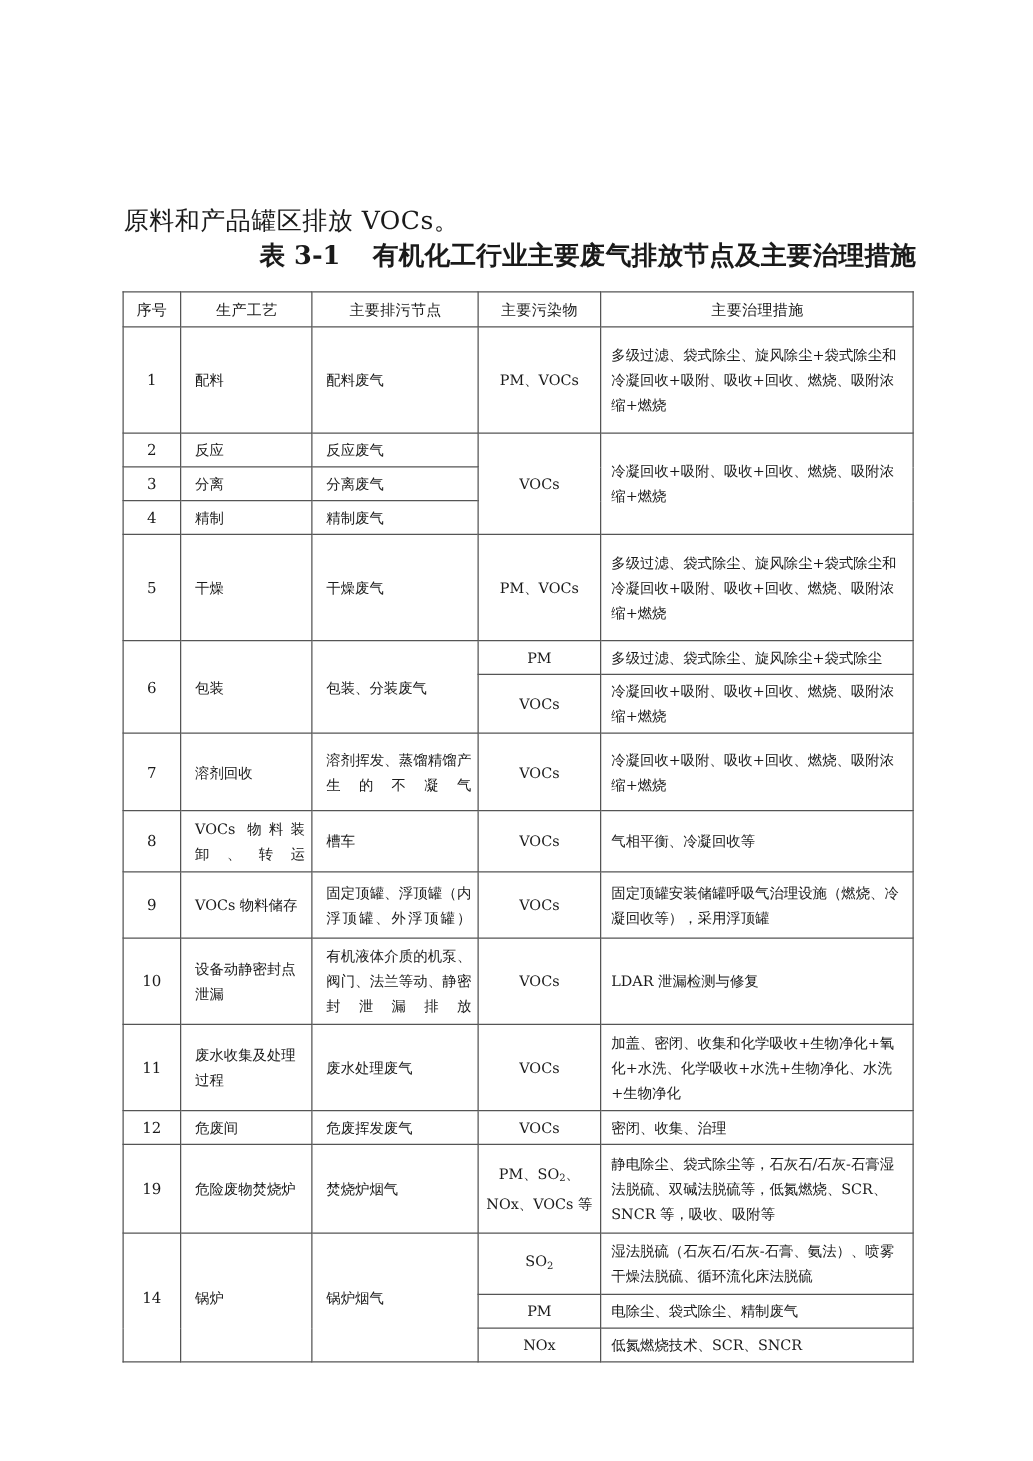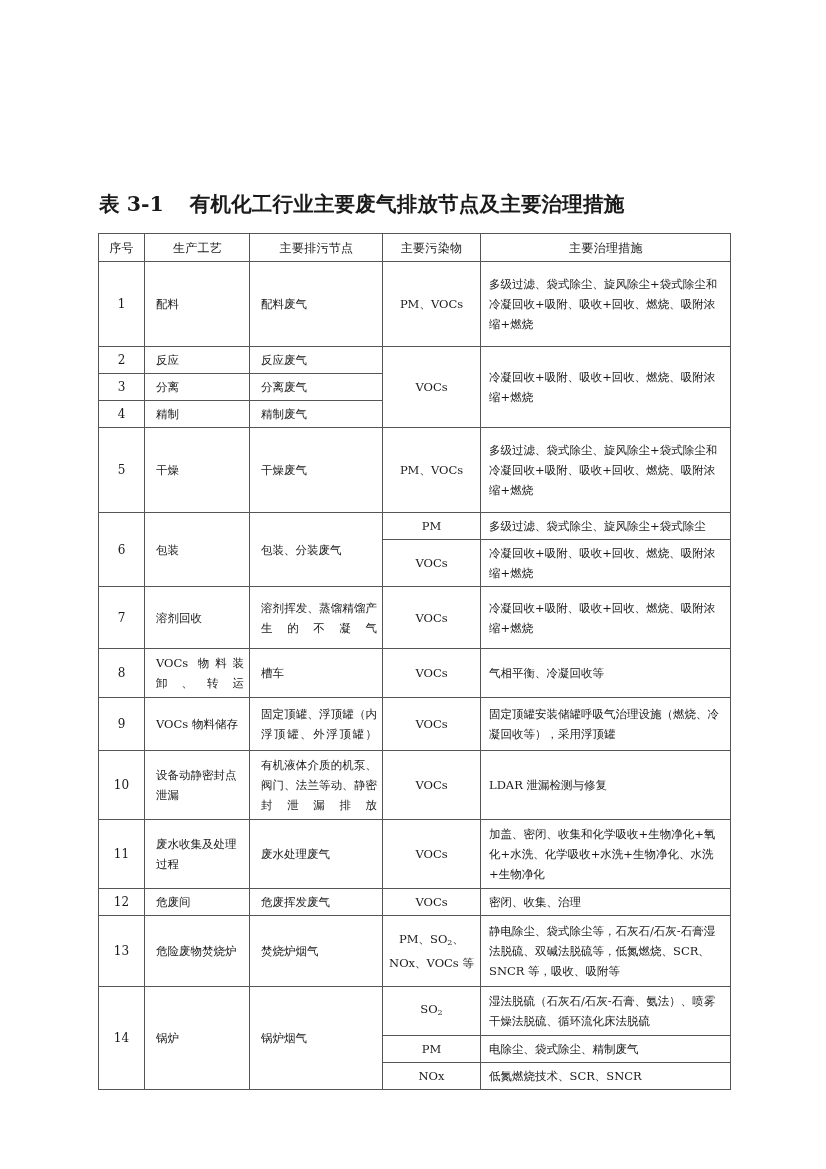--- a/index.html
+++ b/index.html
@@ -34,21 +34,21 @@
     letter-spacing: 0.4px;
     white-space: nowrap;
   }
 
   
   .table-caption {
     position: absolute;
     left: 99px;
     top: 189px;
     width: 634px;
-    text-align: left;
+    text-align: right;
     font-size: 20.5px;
     font-weight: bold;
     line-height: 30px;
     white-space: nowrap;
   }
   .table-caption .cap-num {
     font-weight: bold;
     letter-spacing: 0px;
   }
   .table-caption .cap-gap {
@@ -128,20 +128,21 @@
     font-size: 17px;
     letter-spacing: 2px;
   }
   .page-number .pn-dash { padding: 0 5px; }
 </style>
 </head>
 <body>
 
 <div class="page">
 
+  <p class="lead-para">原料和产品罐区排放 VOCs。</p>
 
   <div class="table-caption">
     <span class="cap-num">表 3-1</span><span class="cap-gap"></span><span class="cap-title">有机化工行业主要废气排放节点及主要治理措施</span>
   </div>
 
   <div class="tbl-wrap">
     <table class="main">
       <colgroup>
         <col class="c-no">
           <col class="c-proc">
@@ -259,21 +260,21 @@
 
         <tr>
           <td class="num">12</td>
           <td class="c-proc">危废间</td>
           <td class="c-node">危废挥发废气</td>
           <td class="center">VOCs</td>
           <td class="c-meas">密闭、收集、治理</td>
         </tr>
 
         <tr>
-          <td class="num">13</td>
+          <td class="num">19</td>
           <td class="c-proc">危险废物焚烧炉</td>
           <td class="c-node">焚烧炉烟气</td>
           <td class="center"><span>PM、SO</span><sub>2</sub><span>、NOx、VOCs 等</span></td>
           <td class="c-meas" style="height:64px;">静电除尘、袋式除尘等，石灰石/石灰-石膏湿法脱硫、双碱法脱硫等，低氮燃烧、SCR、SNCR 等，吸收、吸附等</td>
         </tr>
 
         <tr>
           <td class="num" rowspan="3">14</td>
           <td class="c-proc" rowspan="3">锅炉</td>
           <td class="c-node" rowspan="3">锅炉烟气</td>

